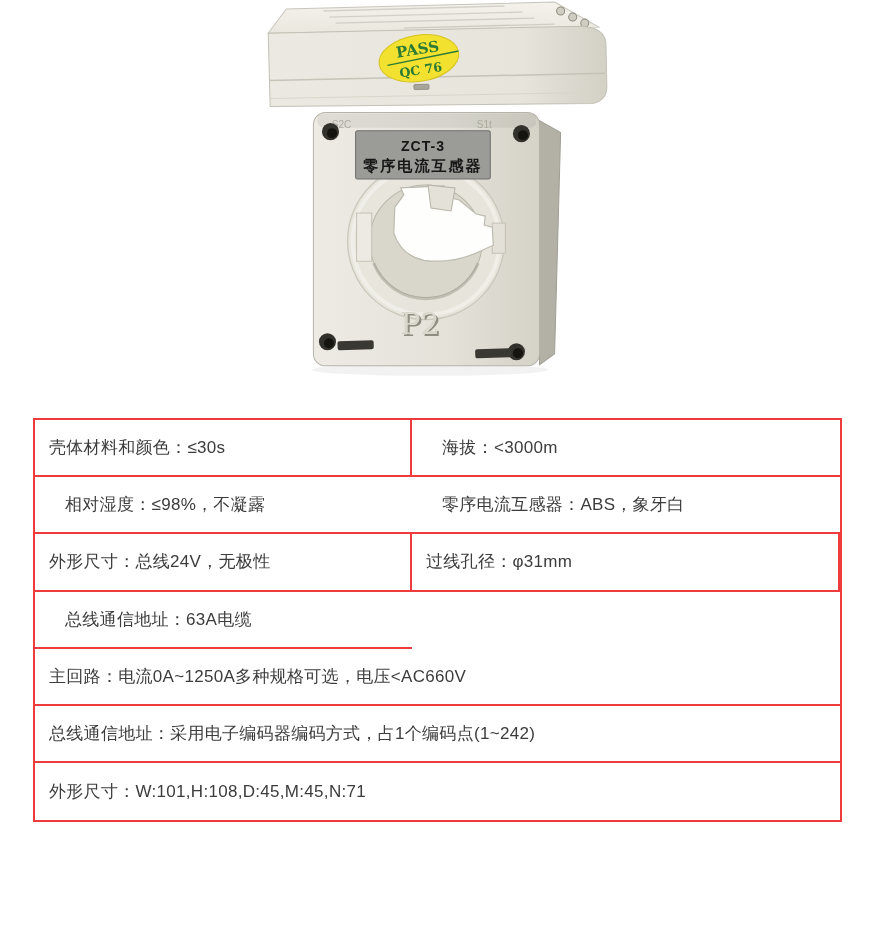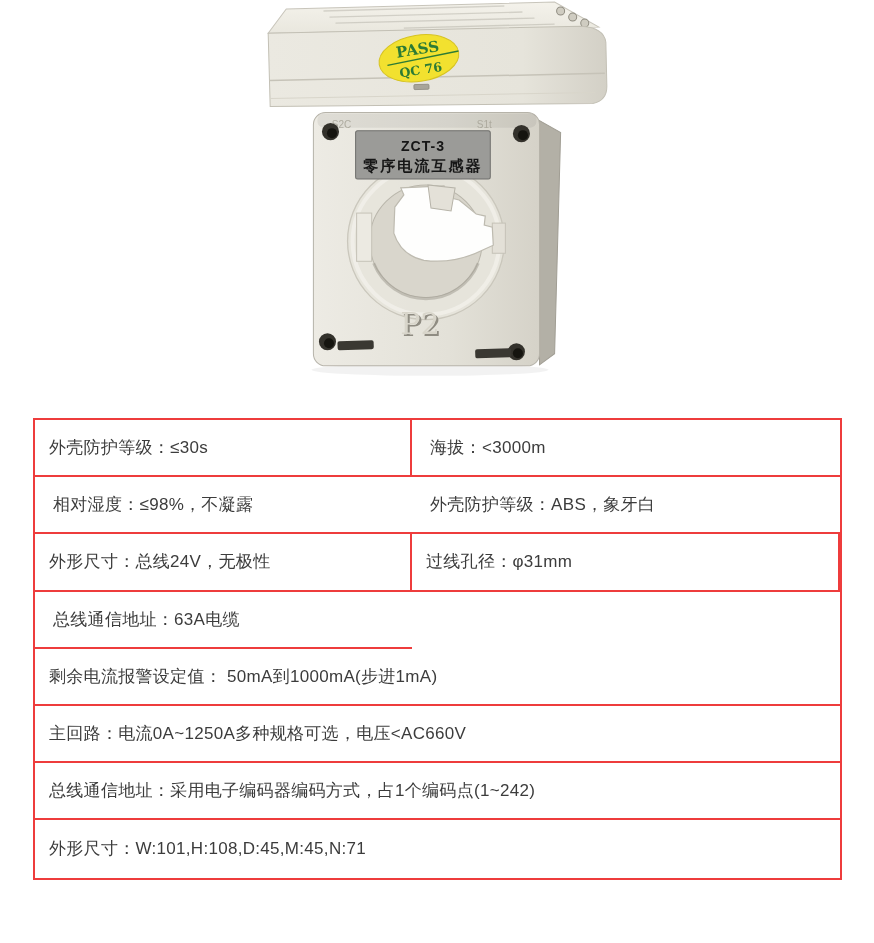--- a/index.html
+++ b/index.html
@@ -15,21 +15,21 @@
     border:2px solid #ee3c3c;background:#ffffff;
     display:grid;grid-template-columns:377px 1fr;grid-auto-rows:57.2px;
   }
   .cell{
     display:flex;align-items:center;
     padding:0 12px 0 14px;
     font-size:17px;color:#3c3c3c;letter-spacing:.3px;
     border-right:2px solid #ee3c3c;border-bottom:2px solid #ee3c3c;
     white-space:nowrap;overflow:hidden;background:#fff;
   }
-  .cell.right{border-right:none;padding-left:18px;}
+  .cell.right{border-right:none;padding-left:30px;}
   .cell.full{grid-column:1 / -1;border-right:none;}
   .cell.last{border-bottom:none;}
 </style>
 </head>
 <body>
 
 <div class="product-wrap">
 <svg viewBox="0 0 360 400" xmlns="http://www.w3.org/2000/svg">
   <defs>
     <linearGradient id="topFaceGrad" x1="0" y1="0" x2="0" y2="1">
@@ -140,29 +140,28 @@
       <text x="166" y="332" text-anchor="middle" font-size="30" fill="#d8d5ca">P2</text>
     </g>
 
     <rect x="84" y="339" width="36" height="9" rx="2" fill="#3a3832" transform="rotate(-2 102 343)"></rect>
     <rect x="221" y="347" width="36" height="9" rx="2" fill="#3a3832" transform="rotate(-2 239 351)"></rect>
   </g>
 </svg>
 </div>
 
 <div class="spec-table">
-  <div class="cell left">外壳防护等级：≤30s</div>
+  <div class="cell left">壳体材料和颜色：≤30s</div>
   <div class="cell right">海拔：&lt;3000m</div>
 
   <div class="cell right">相对湿度：≤98%，不凝露</div>
 
-  <div class="cell right">外壳防护等级：ABS，象牙白</div>
+  <div class="cell right">零序电流互感器：ABS，象牙白</div>
 
   <div class="cell left">外形尺寸：总线24V，无极性</div>
 
   <div class="cell left">过线孔径：φ31mm</div>
   <div class="cell right">总线通信地址：63A电缆</div>
 
-  <div class="cell full">剩余电流报警设定值： 50mA到1000mA(步进1mA)</div>
   <div class="cell full">主回路：电流0A~1250A多种规格可选，电压&lt;AC660V</div>
   <div class="cell full">总线通信地址：采用电子编码器编码方式，占1个编码点(1~242)</div>
   <div class="cell full last">外形尺寸：W:101,H:108,D:45,M:45,N:71</div>
 </div>
 
 </body></html>

